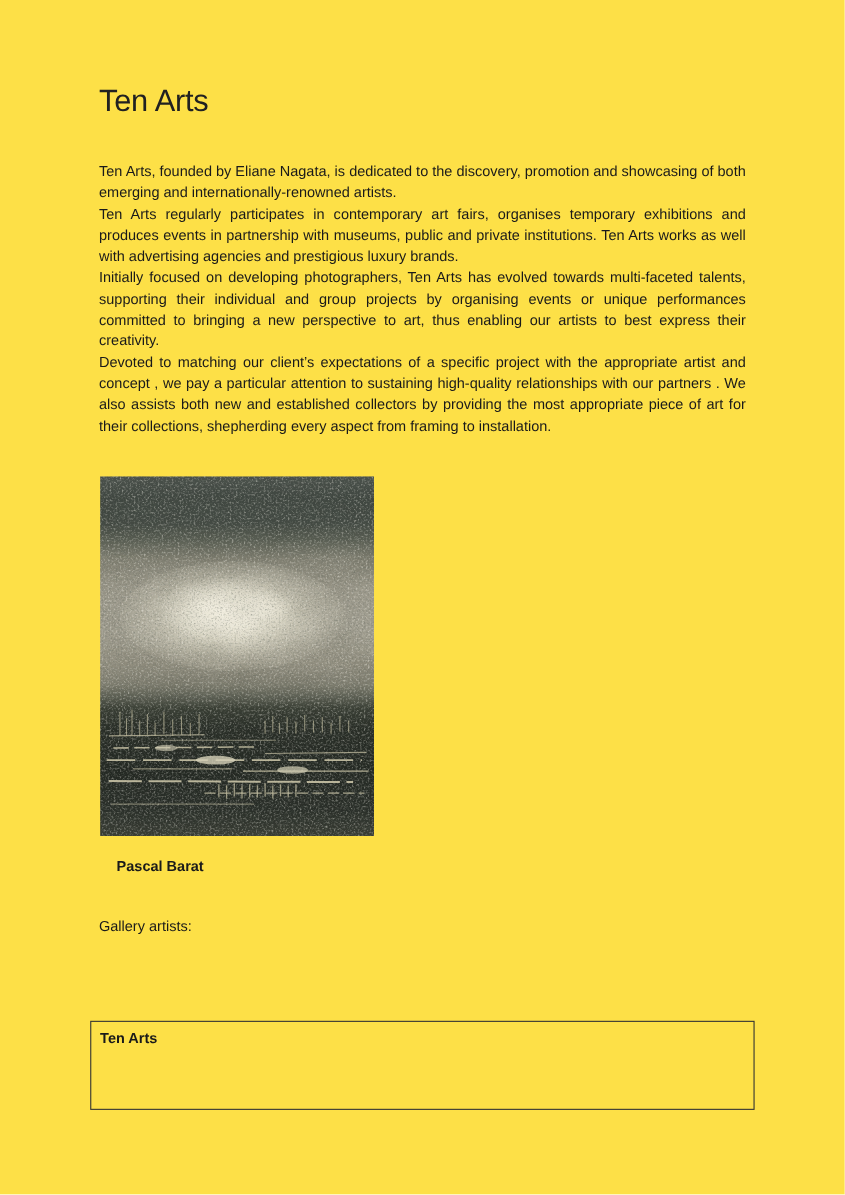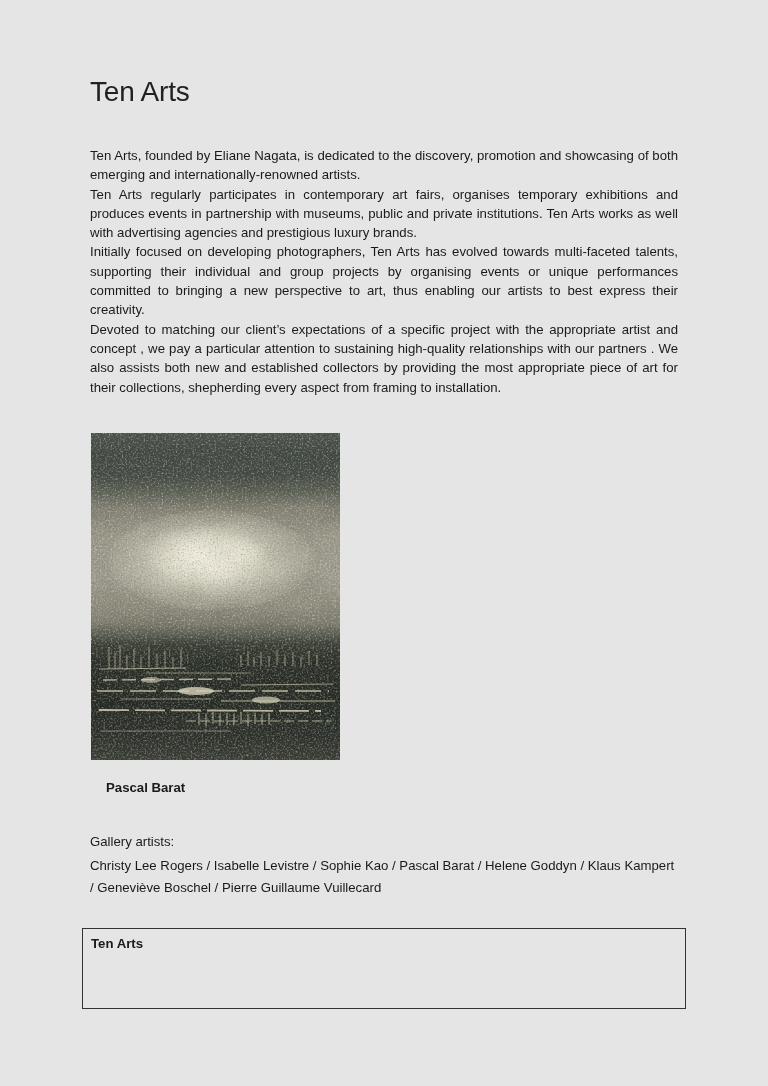--- a/index.html
+++ b/index.html
@@ -1,17 +1,17 @@
 <!DOCTYPE html>
 <html><head>
 <meta charset="utf-8">
 <style>
   html,body{margin:0;padding:0;background:#ffffff;}
   .page{
-    position:relative;width:768px;height:1086px;background:#e5e5e5;
+    position:relative;width:768px;height:1086px;background:#fde047;
     font-family:"Liberation Sans","DejaVu Sans",sans-serif;color:#1a1a1a;
     overflow:hidden;
   }
   .title{
     position:absolute;left:90px;top:76px;font-size:28px;font-weight:400;
     color:#212121;letter-spacing:-0.2px;margin:0;
   }
   .body-text{
     position:absolute;left:90px;top:146px;width:588px;
     font-size:13.2px;line-height:19.3px;text-align:justify;
@@ -150,19 +150,18 @@
         <line x1="157" y1="281" x2="157" y2="293"></line>
       <line x1="164" y1="280" x2="164" y2="291"></line>
         <line x1="171" y1="281" x2="171" y2="292"></line>
       <line x1="178" y1="280" x2="178" y2="291"></line>
     </g>
   </svg>
 
   <p class="artist-name">Pascal Barat</p>
 
   <p class="gallery-heading">Gallery artists:</p>
-  <p class="gallery-list">Christy Lee Rogers / Isabelle Levistre / Sophie Kao / Pascal Barat / Helene Goddyn / Klaus Kampert / Geneviève Boschel / Pierre Guillaume Vuillecard</p>
 
   <div class="contact-box">
     <div class="contact-name">Ten Arts</div>
   </div>
 
 </div>
 
 </body></html>

